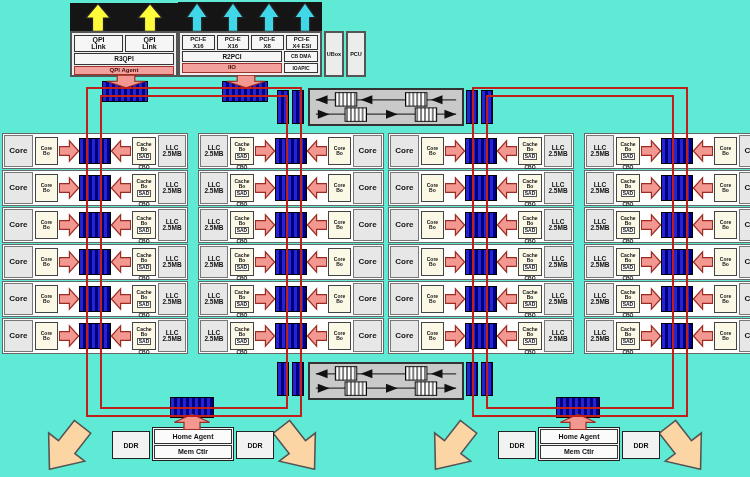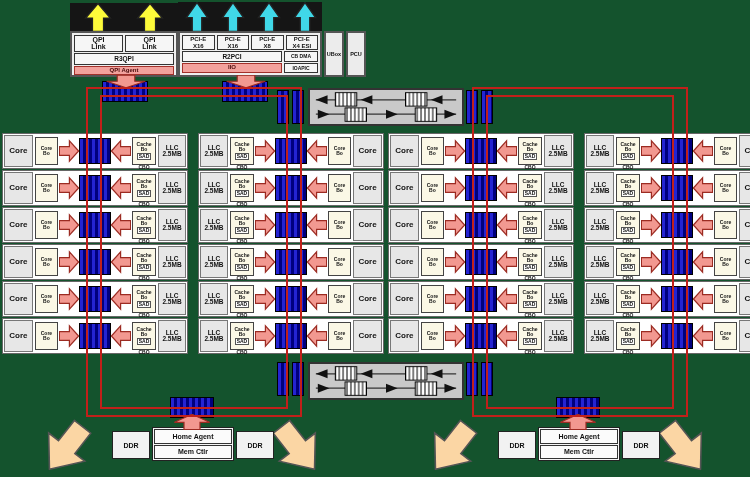--- a/index.html
+++ b/index.html
@@ -1,16 +1,16 @@
 <!DOCTYPE html>
 <html style="--ring: #c1201a; --stop_a: #2424d2; --stop_b: #00007e; --arrow_fill: #f29890; --arrow_stroke: #9c2b22; --yellow: #fdfb3a; --cyan: #40d8e8; --orange: #fbd6a4; --tile_bg: #e7e7e7; --box_bg: #efefef; --cream: #fbf8e6; --agent_strip: #f2a19c; --switch_bg: #c9c9c9;"><head>
 <meta charset="utf-8">
 <style>
   html,body{margin:0;padding:0;background:#fff;}
-  #canvas{position:relative;width:750px;height:477px;background:#14532d;overflow:hidden;
+  #canvas{position:relative;width:750px;height:477px;background:#5eead4;overflow:hidden;
           font-family:"Liberation Sans",sans-serif;color:#111;}
   .abs{position:absolute;box-sizing:border-box;}
 
   
   .black-strip{background:#151515;z-index:1;}
   .group{background:var(--box_bg);border:2px solid #555;padding:2px;display:flex;
          flex-direction:column;gap:1px;z-index:3;}
   .qpi-links{display:flex;gap:2px;flex:1;}
   .link{flex:1;background:#f6f6f6;border:1px solid #333;display:flex;flex-direction:column;
         align-items:center;justify-content:center;font-size:7px;font-weight:bold;line-height:1.05;}

